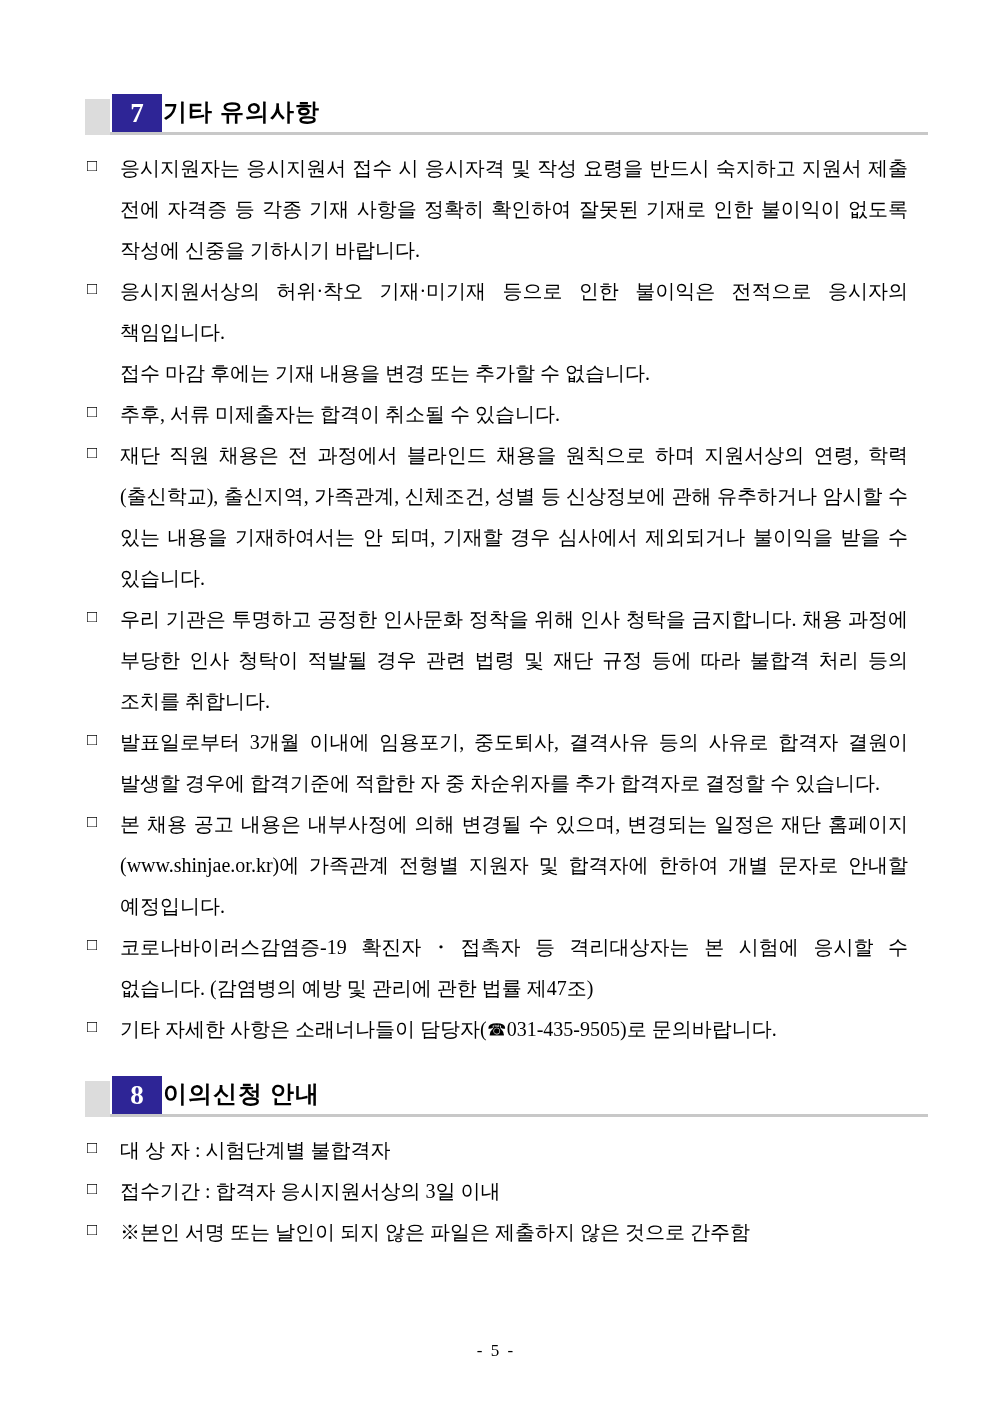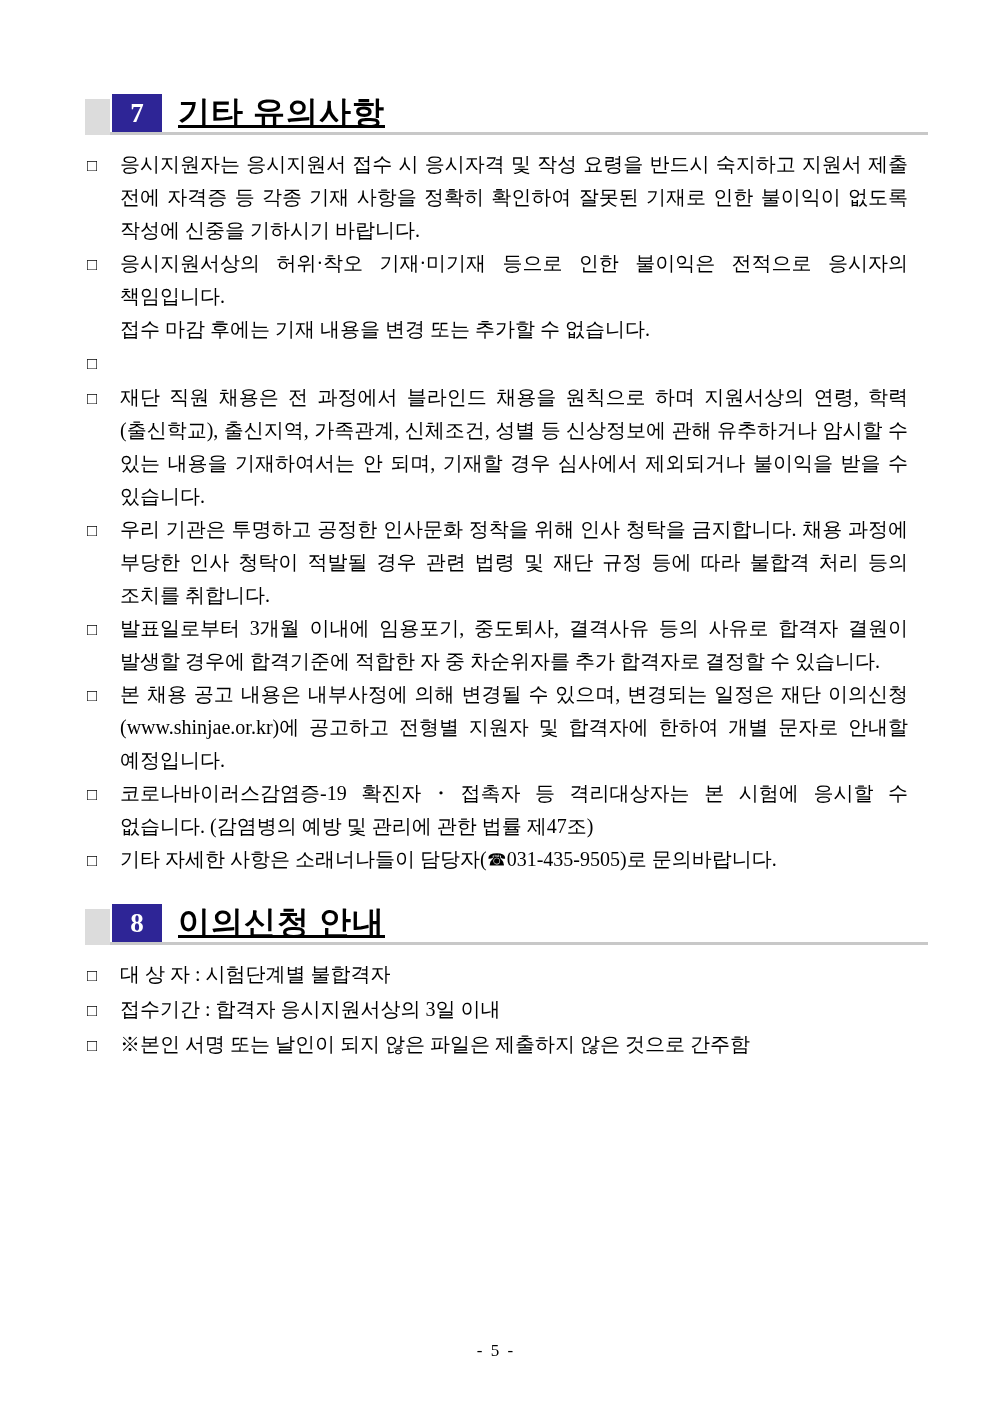--- a/index.html
+++ b/index.html
@@ -43,44 +43,43 @@
     height: 38px;
     background: #2e2596;
     color: #ffffff;
     font-size: 27px;
     font-weight: bold;
     text-align: center;
     line-height: 38px;
   }
   .sec-title {
     position: absolute;
-    left: 93px;
+    left: 78px;
     top: -2px;
-    font-size: 32px;
+    font-size: 24px;
     font-weight: bold;
     letter-spacing: 1px;
     line-height: 38px;
-    text-decoration: underline;
   }
   
   .items { padding-right: 20px; }
   .item {
     display: flex;
     align-items: flex-start;
   }
   .bullet {
     flex: 0 0 33px;
     font-size: 17px;
     line-height: 35px;
     padding-left: 2px;
   }
   .blocks { flex: 1 1 auto; min-width: 0; }
   .block {
     font-size: 20px;
-    line-height: 33px;
+    line-height: 41px;
     text-align: justify;
     word-break: keep-all;
     overflow-wrap: break-word;
   }
   
   .page-number {
     position: absolute;
     left: 0;
     right: 0;
     bottom: 42px;
@@ -112,20 +111,21 @@
     <span class="bullet">□</span>
     <div class="blocks">
               <div class="block">응시지원서상의 허위·착오 기재·미기재 등으로 인한 불이익은 전적으로 응시자의 책임입니다.</div>
               <div class="block">접수 마감 후에는 기재 내용을 변경 또는 추가할 수 없습니다.</div>
             </div>
   </div>
 
   <div class="item">
     <span class="bullet">□</span>
     <div class="blocks">
+              <div class="block">추후, 서류 미제출자는 합격이 취소될 수 있습니다.</div>
             </div>
   </div>
 
   <div class="item">
     <span class="bullet">□</span>
     <div class="blocks">
               <div class="block">재단 직원 채용은 전 과정에서 블라인드 채용을 원칙으로 하며 지원서상의 연령, 학력(출신학교), 출신지역, 가족관계, 신체조건, 성별 등 신상정보에 관해 유추하거나 암시할 수 있는 내용을 기재하여서는 안 되며, 기재할 경우 심사에서 제외되거나 불이익을 받을 수 있습니다.</div>
             </div>
   </div>
 
@@ -139,21 +139,21 @@
   <div class="item">
     <span class="bullet">□</span>
     <div class="blocks">
               <div class="block">발표일로부터 3개월 이내에 임용포기, 중도퇴사, 결격사유 등의 사유로 합격자 결원이 발생할 경우에 합격기준에 적합한 자 중 차순위자를 추가 합격자로 결정할 수 있습니다.</div>
             </div>
   </div>
 
   <div class="item">
     <span class="bullet">□</span>
     <div class="blocks">
-              <div class="block">본 채용 공고 내용은 내부사정에 의해 변경될 수 있으며, 변경되는 일정은 재단 이의신청(www.shinjae.or.kr)에 공고하고 전형별 지원자 및 합격자에 한하여 개별 문자로 안내할 예정입니다.</div>
+              <div class="block">본 채용 공고 내용은 내부사정에 의해 변경될 수 있으며, 변경되는 일정은 재단 홈페이지(www.shinjae.or.kr)에 가족관계 전형별 지원자 및 합격자에 한하여 개별 문자로 안내할 예정입니다.</div>
             </div>
   </div>
 
   <div class="item">
     <span class="bullet">□</span>
     <div class="blocks">
               <div class="block">코로나바이러스감염증-19 확진자・접촉자 등 격리대상자는 본 시험에 응시할 수 없습니다. (감염병의 예방 및 관리에 관한 법률 제47조)</div>
             </div>
   </div>
 

